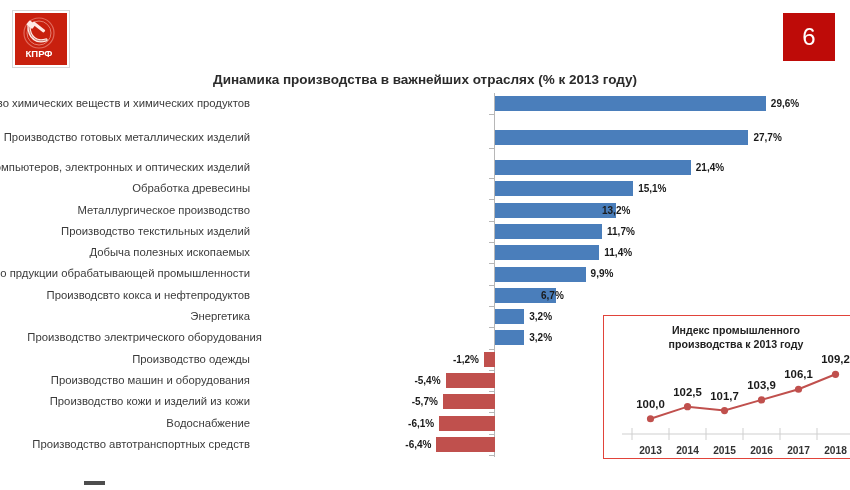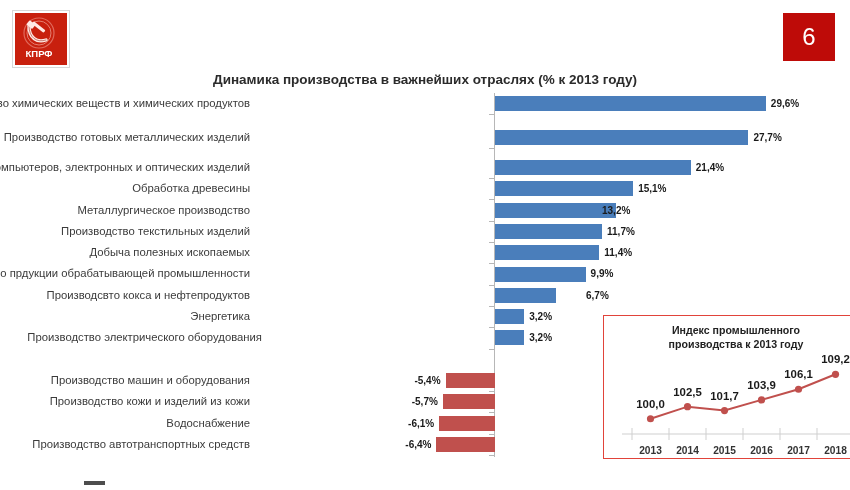--- a/index.html
+++ b/index.html
@@ -262,33 +262,39 @@
     <div class="bar-row" style="top: 170.4px;">
       <div class="cat-label">Производство прдукции обрабатывающей промышленности</div>
       <div class="tick"></div>
       <div class="bar pos" style="width: 90.585px;"></div>
       <div class="val-label right" style="left: 590.585px;">9,9%</div>
     </div>
     <div class="bar-row" style="top: 191.7px;">
       <div class="cat-label">Производсвто кокса и нефтепродуктов</div>
       <div class="tick"></div>
       <div class="bar pos" style="width: 61.305px;"></div>
-      <div class="val-label right" style="left: 586px; text-align: center;">6,7%</div>
+      <div class="val-label right" style="left: 541px; text-align: center;">6,7%</div>
     </div>
     <div class="bar-row" style="top: 213px;">
       <div class="cat-label">Энергетика</div>
       <div class="tick"></div>
       <div class="bar pos" style="width: 29.28px;"></div>
       <div class="val-label right" style="left: 529.28px;">3,2%</div>
     </div>
     <div class="bar-row" style="top: 234.3px; padding-left: 12px;">
       <div class="cat-label">Производство электрического оборудования</div>
       <div class="tick"></div>
       <div class="bar pos" style="width: 29.28px;"></div>
       <div class="val-label right" style="left: 529.28px;">3,2%</div>
+    </div>
+    <div class="bar-row" style="top: 255.6px;">
+      <div class="cat-label">Производство одежды</div>
+      <div class="tick"></div>
+      <div class="bar neg" style="left: 484.02px; width: 10.98px;"></div>
+      <div class="val-label left" style="left: 0px; width: 479.02px;">-1,2%</div>
     </div>
     <div class="bar-row" style="top: 276.9px;">
       <div class="cat-label">Производство машин и оборудования</div>
       <div class="tick"></div>
       <div class="bar neg" style="left: 445.59px; width: 49.41px;"></div>
       <div class="val-label left" style="left: 0px; width: 440.59px;">-5,4%</div>
     </div>
     <div class="bar-row" style="top: 298.2px;">
       <div class="cat-label">Производство кожи и изделий из кожи</div>
       <div class="tick"></div>

